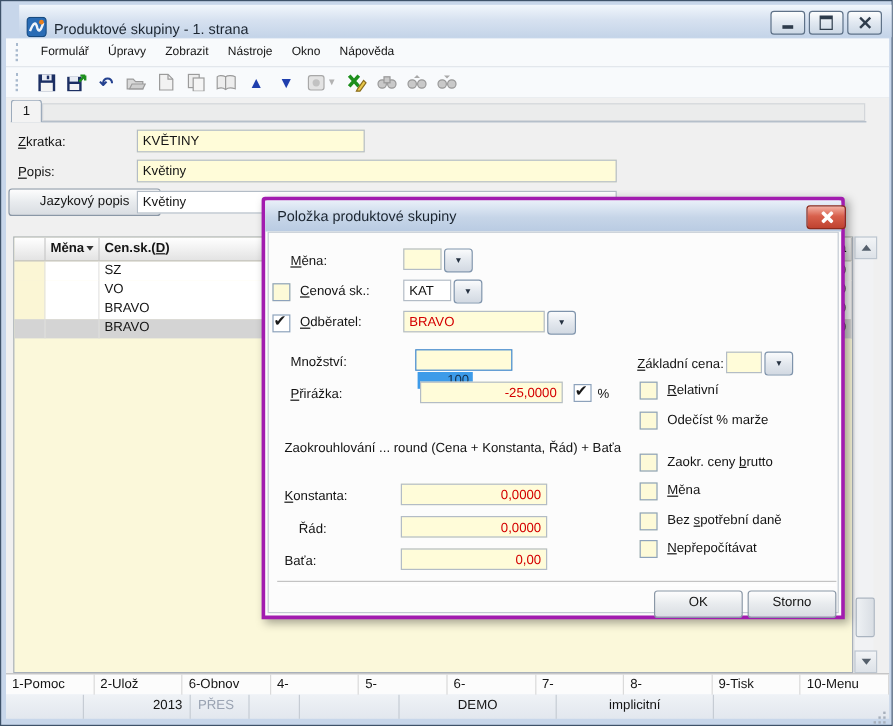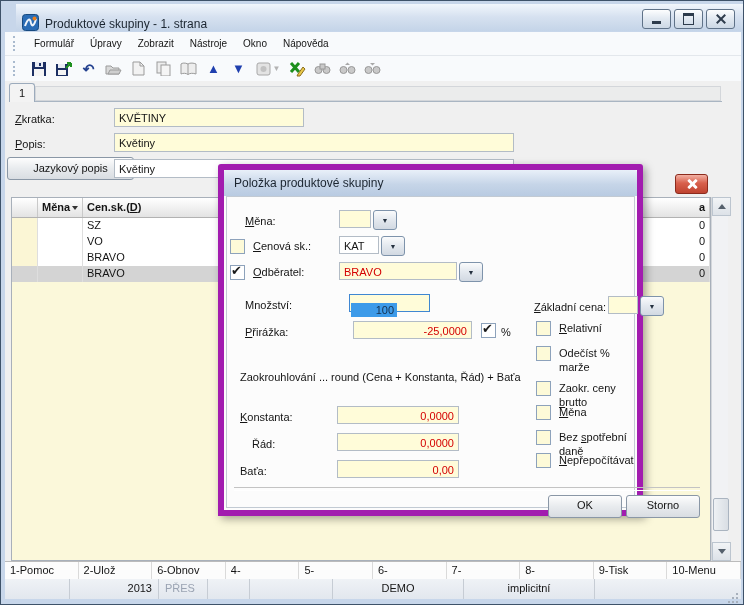--- a/index.html
+++ b/index.html
@@ -77,42 +77,42 @@
   
   .fnbar{left:4px;top:560px;width:736px;height:18px;background:#fcfcfc;border-top:1px solid #bbbbbb;display:flex;}
   .fnbar>div{flex:1;border-right:1px solid #dadada;padding-left:5px;line-height:17px;}
   .statusbar{left:4px;top:578px;width:736px;height:20px;background:linear-gradient(#eff2f6,#e2e7ee);display:flex;}
   .statusbar>div{border-right:1px solid #c6ccd4;line-height:19px;overflow:hidden;}
   .st-dim{color:#9aa3b2;}
   .grip{position:absolute;right:3px;bottom:4px;width:2px;height:2px;background:#a7b0bc;
     box-shadow:-4px 4px #a7b0bc,0 4px #a7b0bc,-8px 8px #a7b0bc,-4px 8px #a7b0bc,0 8px #a7b0bc;}
 
   
-  .dlg{left:217px;top:163px;width:425px;height:352px;background:#fcfcfc;border:6px solid #a21caf;
+  .dlg{left:217px;top:163px;width:486px;height:352px;background:#fcfcfc;border:3px solid #a21caf;
     border-radius:3px 3px 0 0;box-shadow:3px 3px 8px rgba(0,0,0,.35);z-index:10;}
   .dlg-tb{position:absolute;left:0;top:0;width:100%;height:26px;
     background:linear-gradient(#e9f0f9,#c6d5e8 55%,#b9cbe2);border-radius:2px 2px 0 0;
     display:flex;align-items:center;padding-left:10px;box-sizing:border-box;}
   .dlg-title{font-size:12px;color:#1b2530;}
   .dlg-close{position:absolute;left:451px;top:4px;width:31px;height:18px;border:1px solid #8c2b1d;border-radius:3px;
     background:linear-gradient(#f3b1a4,#d8604c 45%,#bf4330);display:flex;align-items:center;justify-content:center;}
   .dlg-inner{position:absolute;left:2px;top:26px;right:2px;bottom:2px;background:#fcfcfc;border:1px solid #c2cad3;}
   .dl{position:absolute;height:14px;line-height:14px;}
   .cb{position:absolute;width:13px;height:13px;border:1px solid #8da2bb;background:#fdfad8;}
   .cb.white{background:#fff;}
   .cb .mk{position:absolute;left:0px;top:-3px;font-size:13px;color:#1a1a1a;}
   .dd{position:absolute;width:22px;height:18px;background:linear-gradient(#fafbfc,#e3e8ee 50%,#d2d9e2);
     border:1px solid #7e93ab;border-radius:3px;display:flex;align-items:center;justify-content:center;
     font-size:7px;color:#253140;}
   .dfield{position:absolute;border:1px solid #b3bcc6;background:#fffcd9;height:18px;line-height:16px;padding:1px 4px;box-sizing:border-box;}
   .dfield.white{background:#fff;}
   .red{color:#d40000;}
   .rt{text-align:right;}
   .qty{border-color:#3f87d2;}
-  .qtysel{position:absolute;left:1px;top:8px;width:46px;height:14px;background:#3d9be9;
+  .qtysel{position:absolute;left:1px;top:18px;width:46px;height:14px;background:#3d9be9;
     text-align:right;padding-right:3px;color:#15304d;line-height:14px;box-sizing:border-box;}
   .dsep{position:absolute;left:10px;top:317px;width:466px;height:2px;border-top:1px solid #c3c3c3;border-bottom:1px solid #ffffff;}
   .dbtn{position:absolute;width:72px;height:21px;line-height:19px;}
 </style>
 </head>
 <body>
 
 <div class="win">
 
   <div class="abs titlebar">

